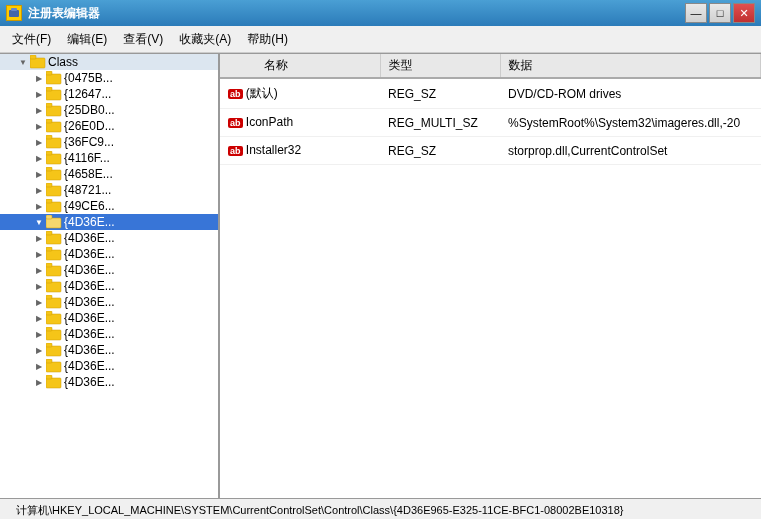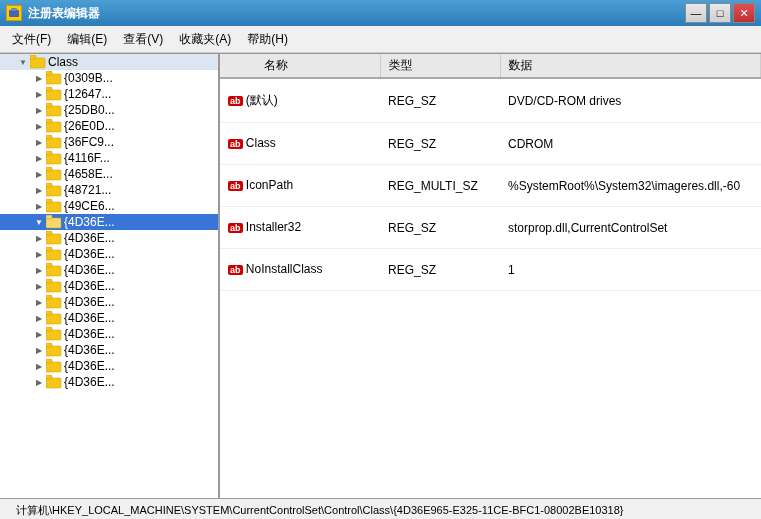--- a/index.html
+++ b/index.html
@@ -165,21 +165,21 @@
       cursor: pointer;
       user-select: none;
       position: sticky;
       top: 0;
       background: #e8e8e8;
     }
     .reg-table tbody tr {
       cursor: default;
     }
     .reg-table td {
-      padding: 13px 8px;
+      padding: 6px 8px;
       border-bottom: 1px solid #f0f0f0;
       white-space: nowrap;
       overflow: hidden;
       text-overflow: ellipsis;
     }
     .ab-icon {
       background: #cc0000;
       color: white;
       font-size: 9px;
       font-weight: bold;
@@ -255,21 +255,21 @@
       <div class="tree-item">
         <span class="tree-indent"></span>
         <span class="tree-indent"></span>
         <span class="tree-arrow">▶</span>
         <span class="tree-folder-icon">
           <svg width="16" height="14" viewBox="0 0 16 14">
               <rect x="0" y="3" width="15" height="10" fill="#f5c518" stroke="#cc9900" stroke-width="0.5" rx="1"></rect>
               <rect x="0" y="0" width="6" height="4" fill="#f5c518" stroke="#cc9900" stroke-width="0.5" rx="1"></rect>
             </svg>
         </span>
-        <span class="tree-label">{0309B...</span>
+        <span class="tree-label">{0475B...</span>
       </div>
 
       <div class="tree-item">
         <span class="tree-indent"></span>
         <span class="tree-indent"></span>
         <span class="tree-arrow">▶</span>
         <span class="tree-folder-icon">
           <svg width="16" height="14" viewBox="0 0 16 14">
               <rect x="0" y="3" width="15" height="10" fill="#f5c518" stroke="#cc9900" stroke-width="0.5" rx="1"></rect>
               <rect x="0" y="0" width="6" height="4" fill="#f5c518" stroke="#cc9900" stroke-width="0.5" rx="1"></rect>
@@ -524,39 +524,29 @@
             <th>数据</th>
           </tr>
         </thead>
         <tbody id="registry-tbody">
         <tr>
               <td><span class="ab-icon">ab</span> (默认)</td>
               <td>REG_SZ</td>
               <td>DVD/CD-ROM drives</td>
             </tr>
             <tr>
-              <td><span class="ab-icon">ab</span> Class</td>
-              <td>REG_SZ</td>
-              <td>CDROM</td>
-            </tr>
-            <tr>
               <td><span class="ab-icon">ab</span> IconPath</td>
               <td>REG_MULTI_SZ</td>
-              <td>%SystemRoot%\System32\imageres.dll,-60</td>
+              <td>%SystemRoot%\System32\imageres.dll,-20</td>
             </tr>
             <tr>
               <td><span class="ab-icon">ab</span> Installer32</td>
               <td>REG_SZ</td>
               <td>storprop.dll,CurrentControlSet</td>
             </tr>
-            <tr>
-              <td><span class="ab-icon">ab</span> NoInstallClass</td>
-              <td>REG_SZ</td>
-              <td>1</td>
-            </tr>
           </tbody>
       </table>
     </div>
   </div>
 </div>
 
 <div class="status-bar">
   <span>计算机\HKEY_LOCAL_MACHINE\SYSTEM\CurrentControlSet\Control\Class\{4D36E965-E325-11CE-BFC1-08002BE10318}</span>
 </div>
 

